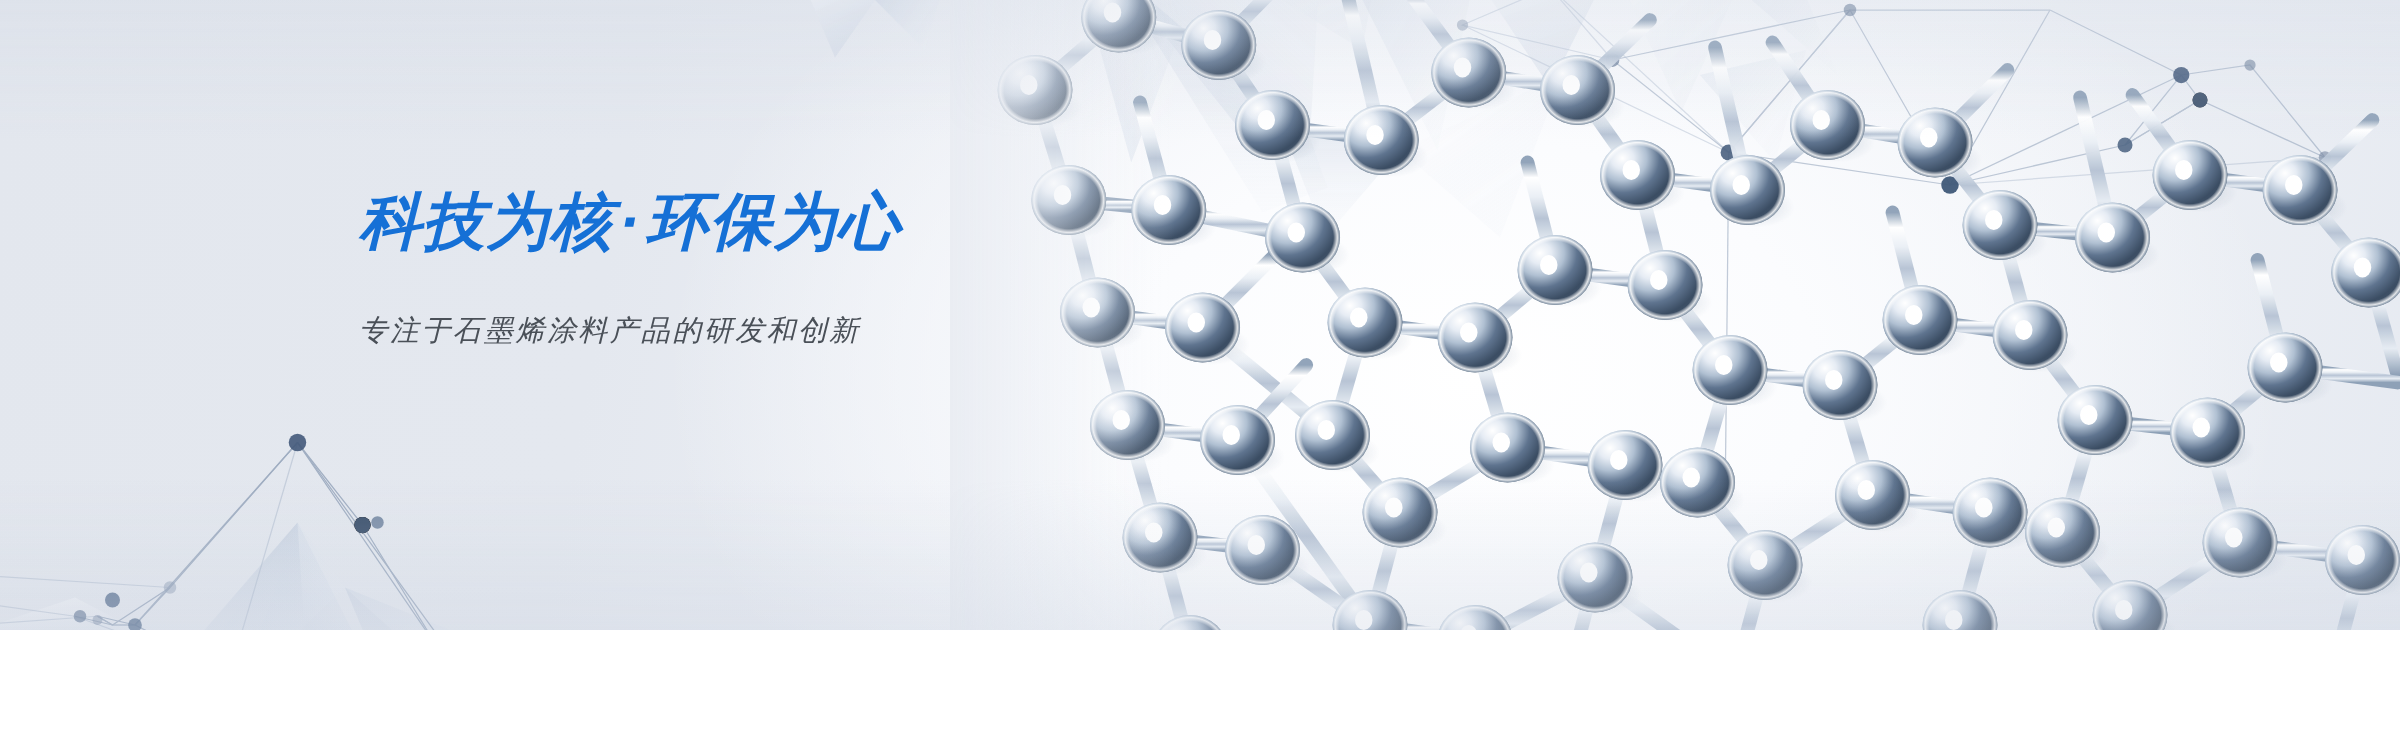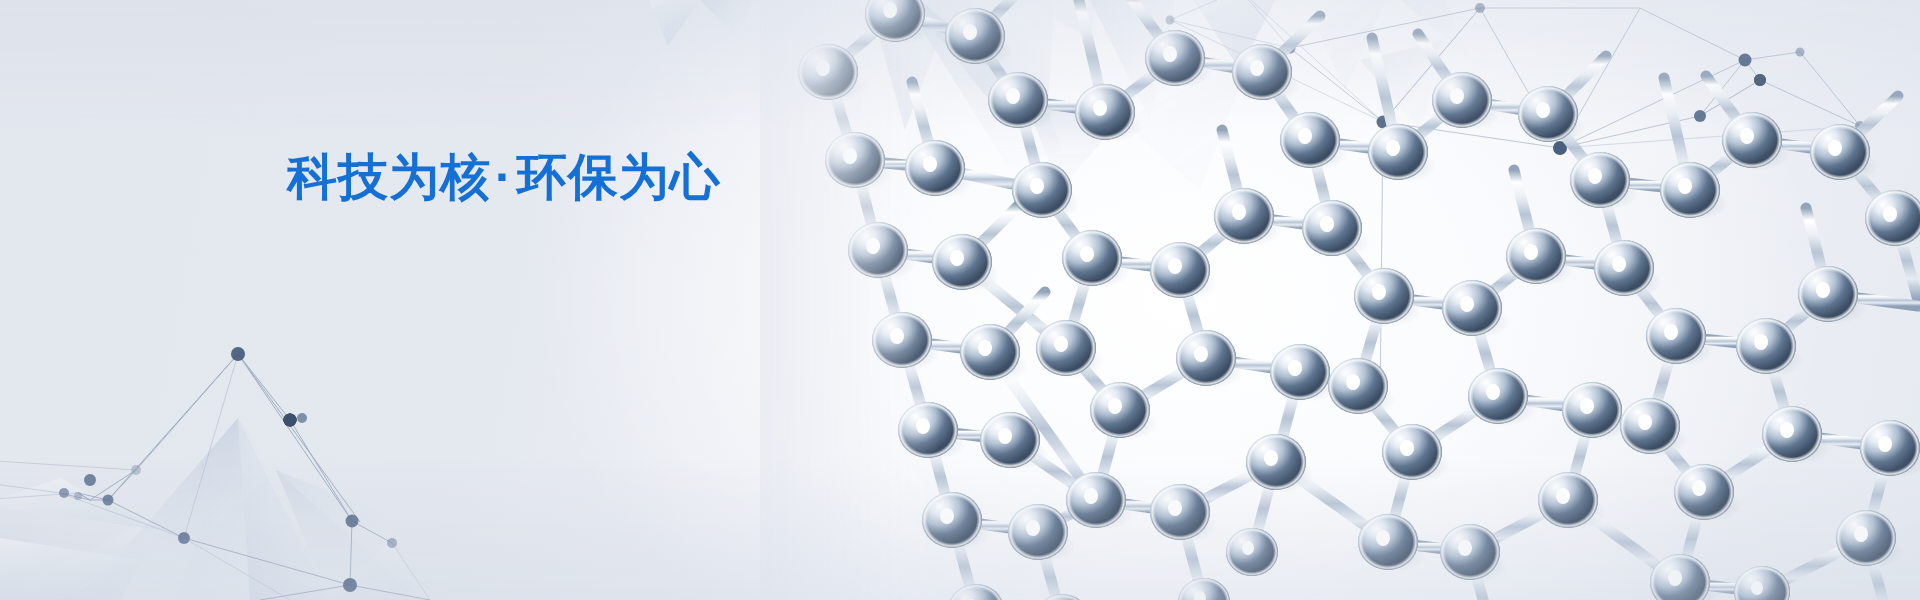--- a/index.html
+++ b/index.html
@@ -1,23 +1,24 @@
 <!DOCTYPE html>
 <html><head>
 <meta charset="utf-8">
 <title>Banner</title>
 <style>
   html,body{margin:0;padding:0;background:#fff;}
   *{box-sizing:border-box;}
   .banner{
     position:relative;
-    width:1920px;height:600px;
+    width:1920px;height:504px;
     overflow:hidden;
     font-family:"Liberation Sans","DejaVu Sans",sans-serif;
     background:#e2e6ee;
+    font-style:italic;
   }
   
   .bg-base{
     position:absolute;inset:0;
     background:
       radial-gradient(ellipse 900px 620px at 1180px 300px, #ffffff 0%, #fbfcfe 30%, rgba(236,240,246,0) 72%),
       linear-gradient(100deg,#e3e7ee 0%,#e4e8ef 26%,#eceff5 46%,#f4f6fa 62%,#eef1f6 82%,#e6eaf1 100%);
   }
   .bg-vignette{
     position:absolute;inset:0;
@@ -745,16 +746,17 @@
       </linearGradient>
     </defs>
   </svg>
 
   <div class="bg-vignette"></div>
 
   <div class="copy">
     <h1 class="headline"><span>科技为核</span><span class="dot-sep">·</span><span>环保为心</span></h1>
 
     <div class="sub-wrap">
+      <p class="subline">专注于石墨烯涂料产品的研发和创新</p>
     </div>
   </div>
 
 </div>
 
 </body></html>

